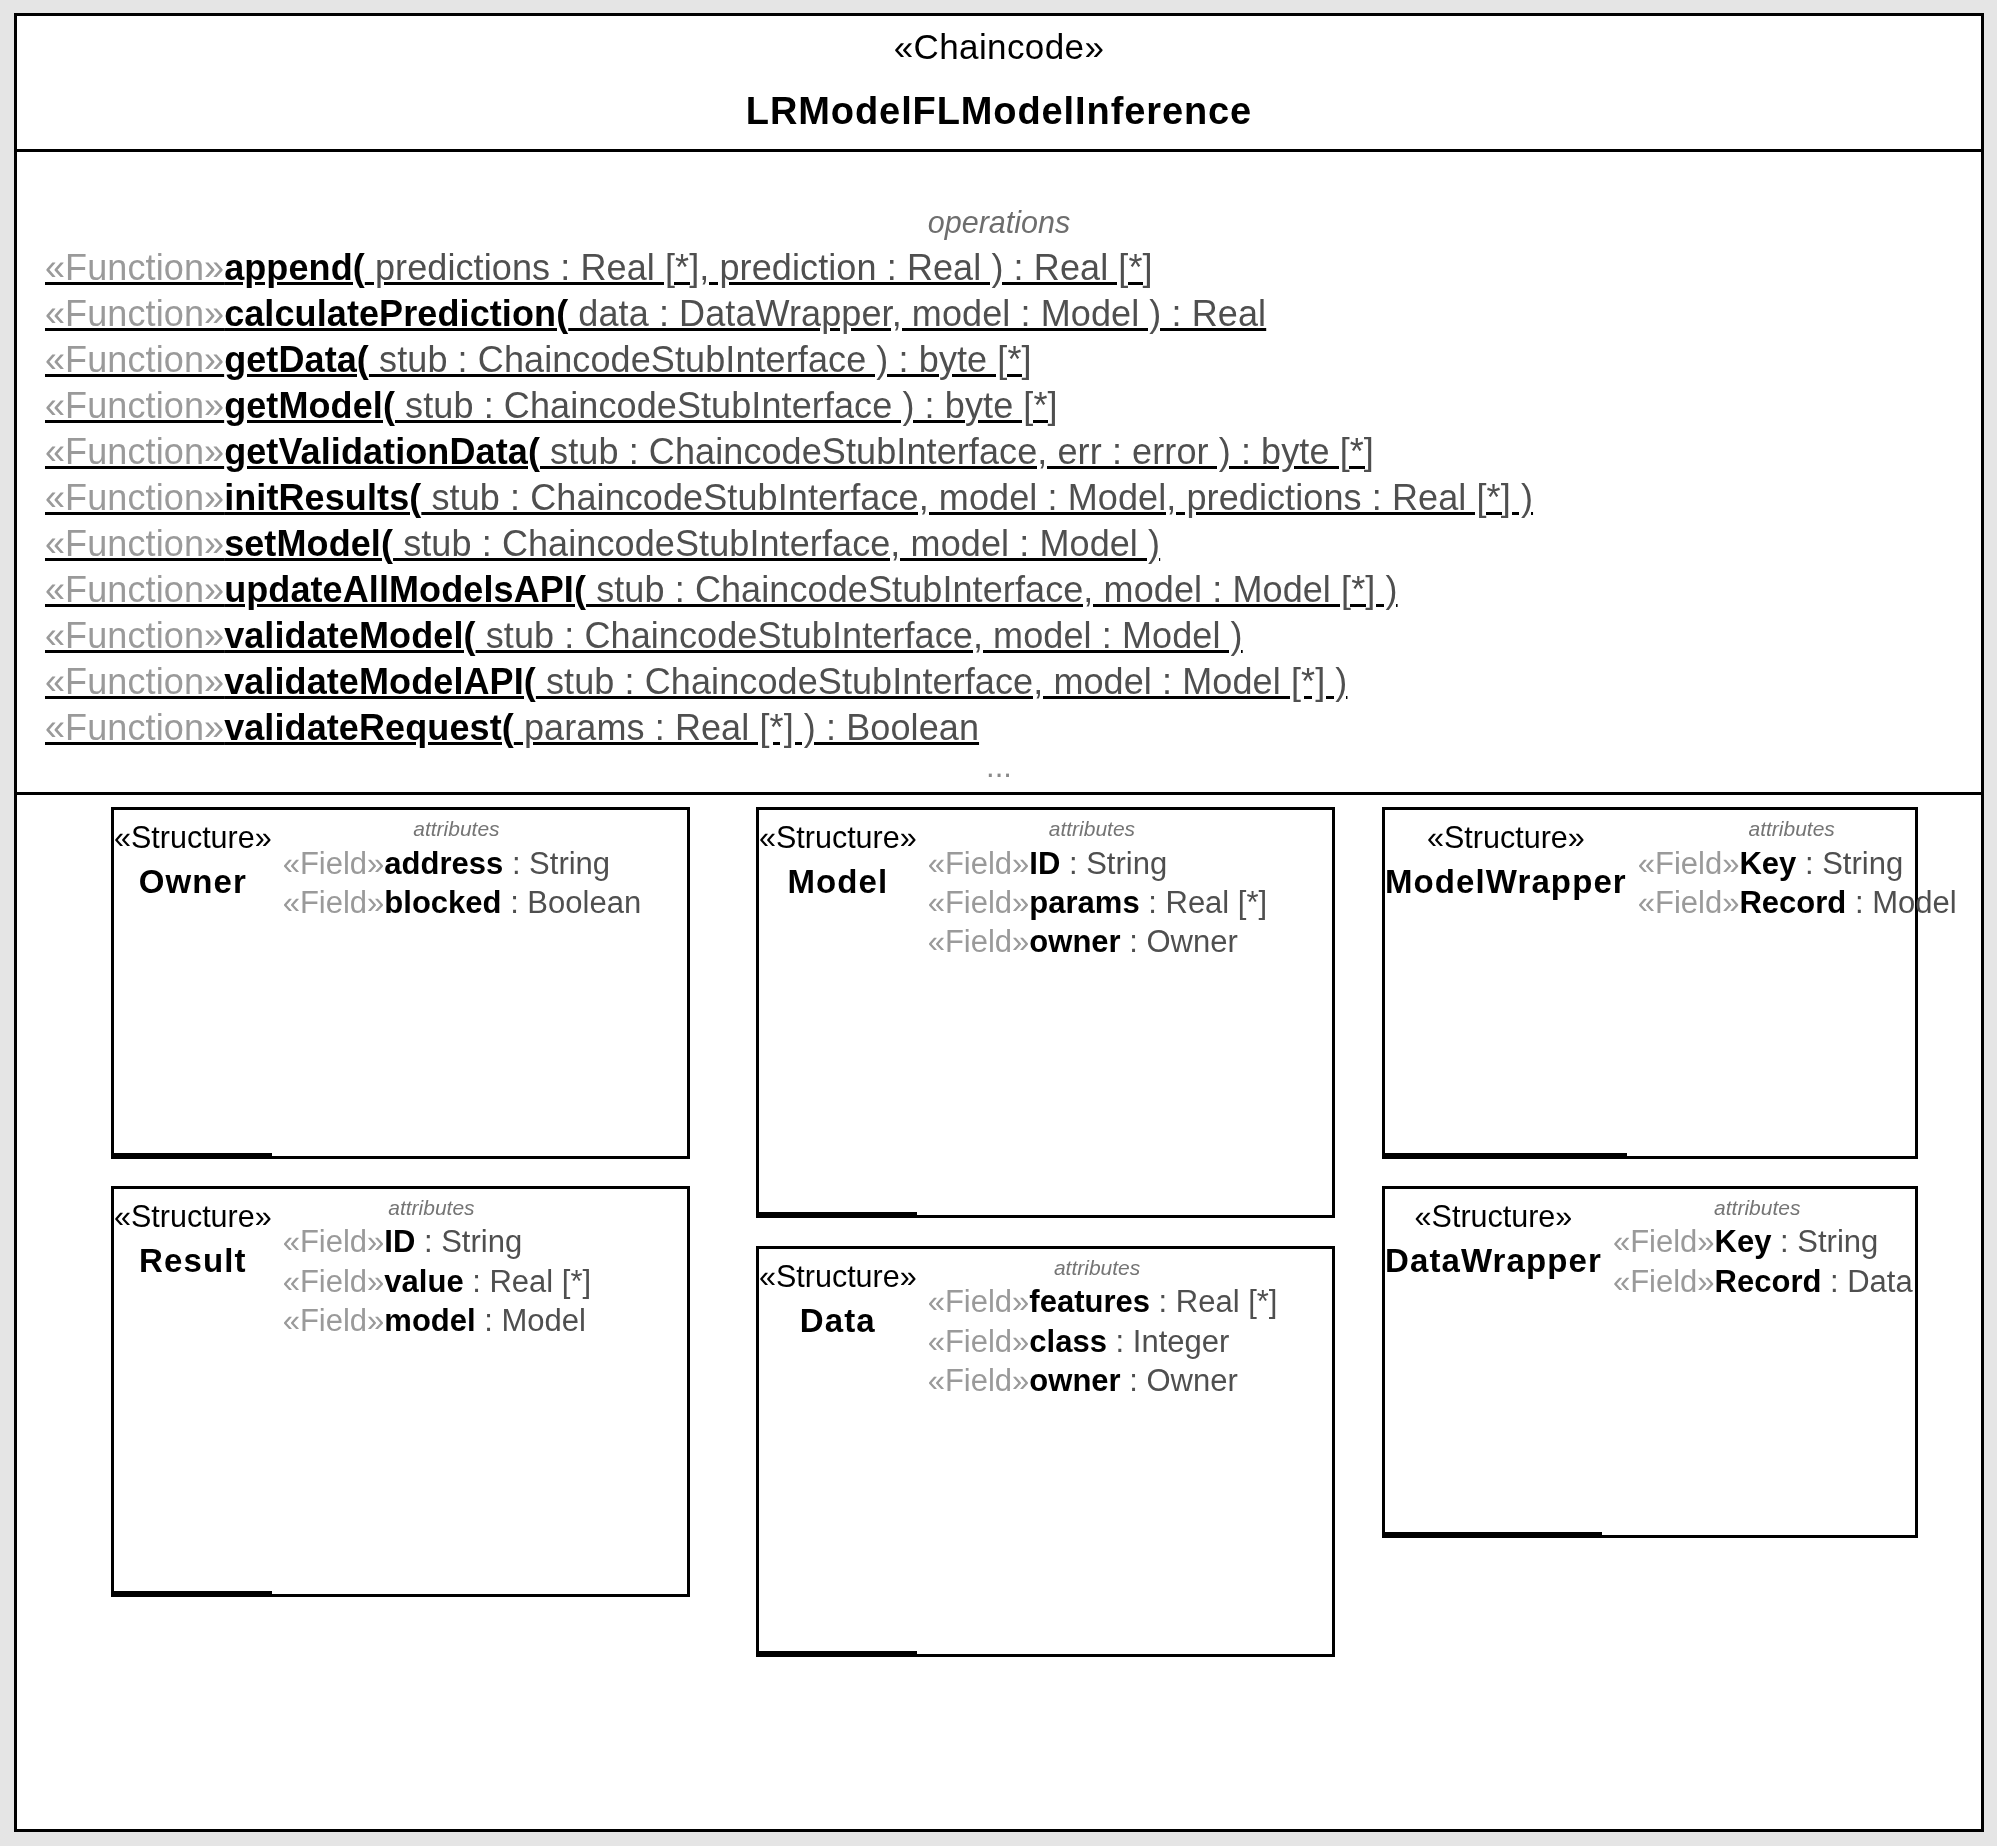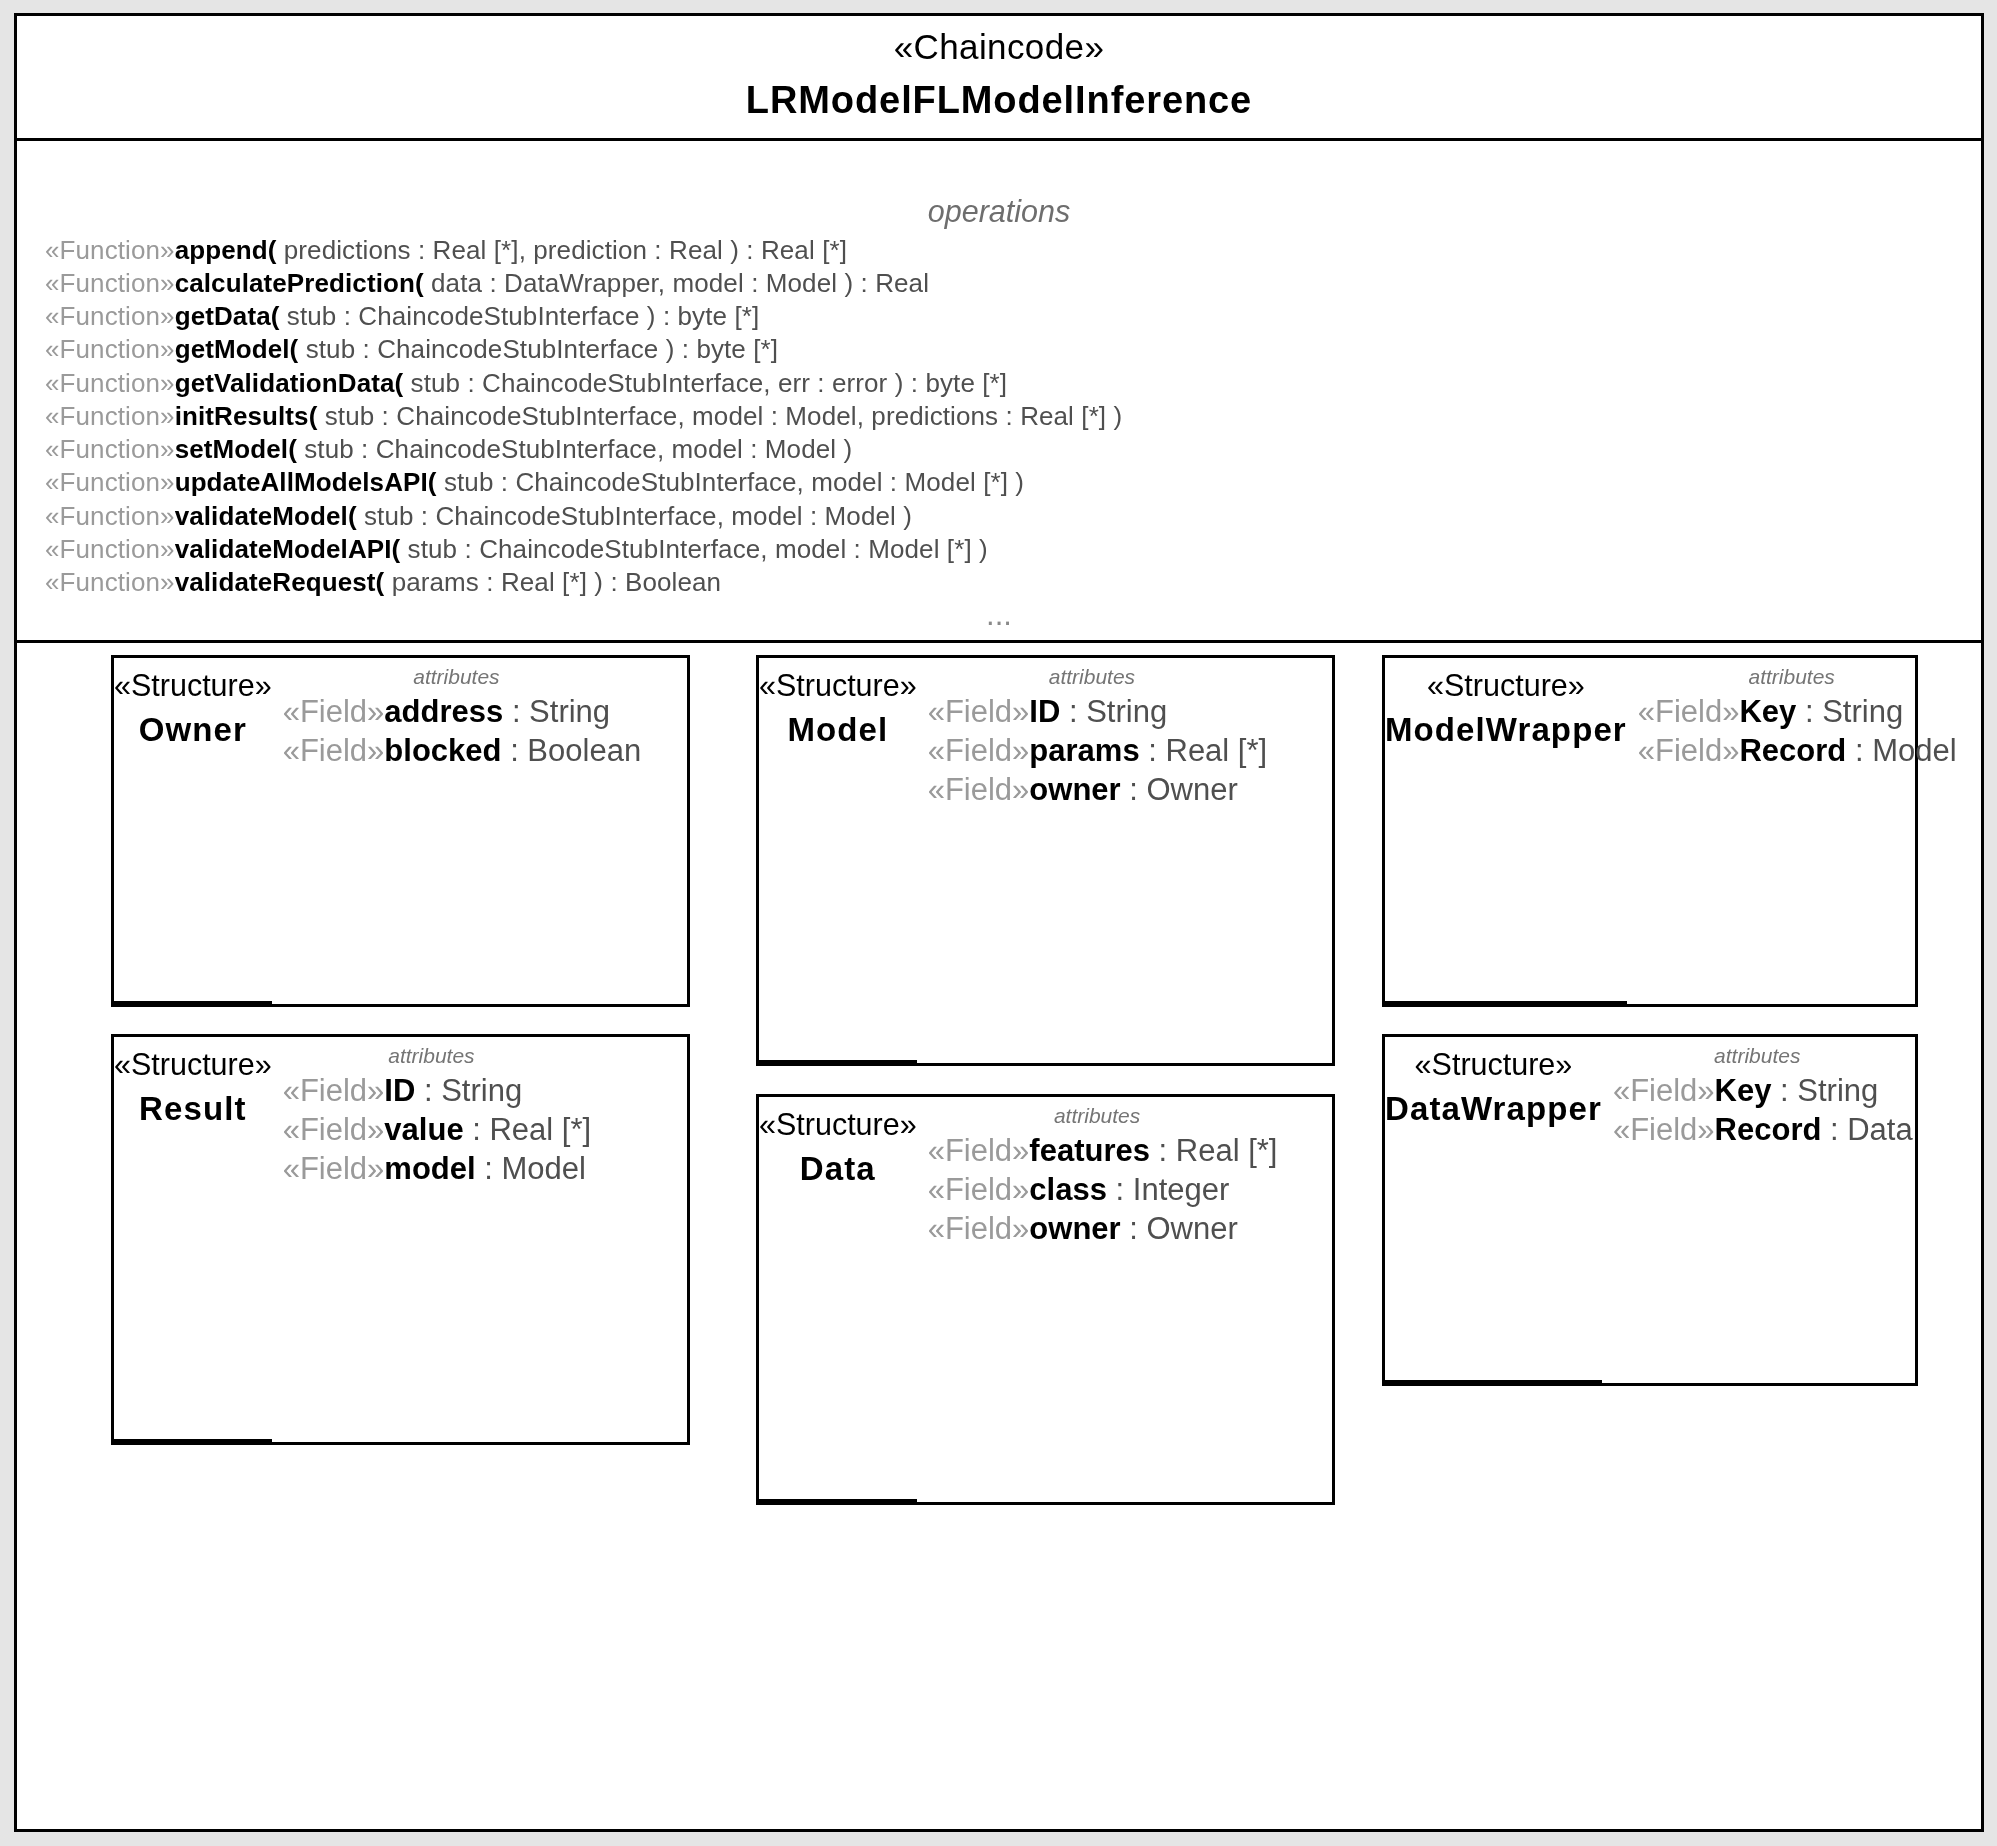--- a/index.html
+++ b/index.html
@@ -44,21 +44,21 @@
     font-size: 35px;
     line-height: 1.28;
     font-weight: 400;
     letter-spacing: 0.4px;
   }
   .class-name {
     font-size: 38px;
     line-height: 1.28;
     font-weight: bold;
     letter-spacing: 0.9px;
-    margin-top: 6px;
+    margin-top: 17px;
     text-align: center;
   }
 
   
   .operations-compartment {
     flex: 0 0 auto;
     border-bottom: 3.9px solid #000000;
     padding: 25px 0 11px 0;
     margin-top: 26px;
   }
@@ -67,24 +67,25 @@
     font-style: italic;
     font-size: 30.5px;
     color: #6e6e6e;
     line-height: 1.25;
     padding-bottom: 3.1px;
   }
   .op-list {
     padding: 0 0 0 28px;
   }
   .op-row {
-    font-size: 26px;
+    font-size: 36px;
     line-height: 1.28;
     white-space: nowrap;
     letter-spacing: 0.1px;
+    text-decoration: underline;
   }
   .kw {           
     color: #9a9a9a;
   }
   .nm {           
     color: #000000;
     font-weight: bold;
   }
   .ty {           
     color: #4f4f4f;

